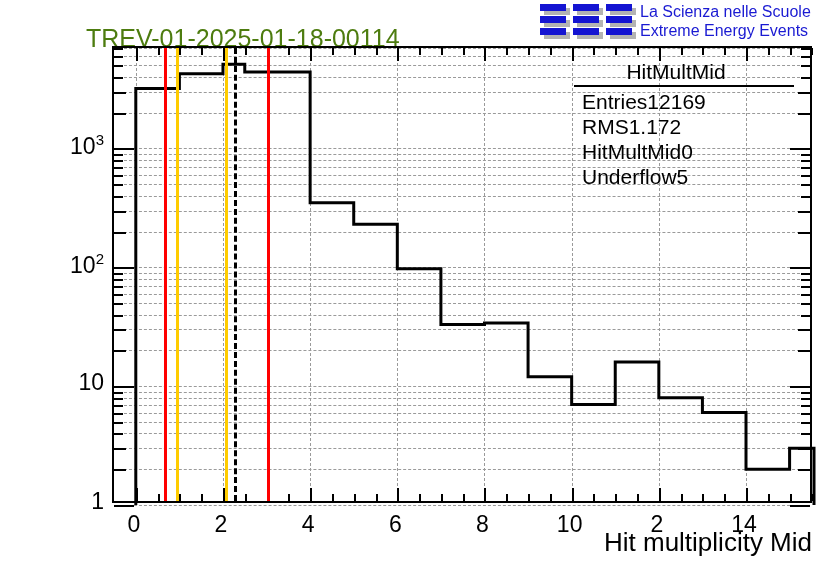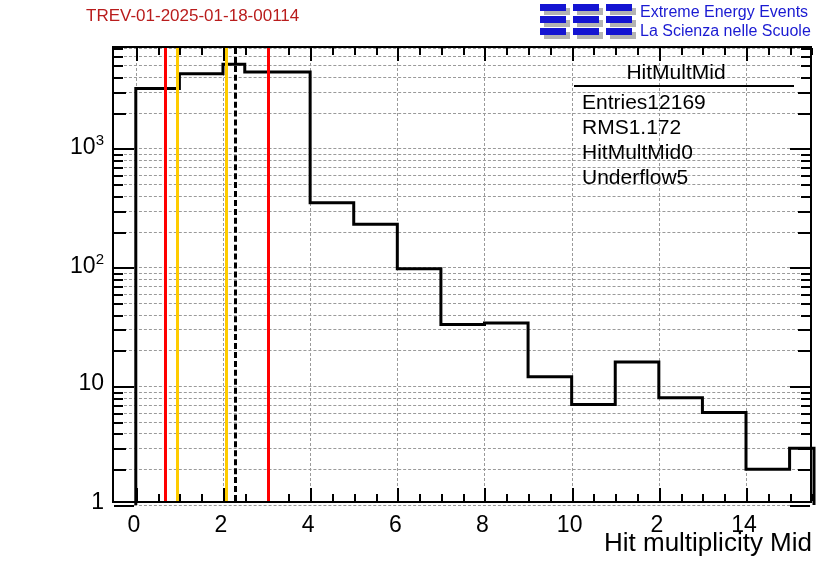--- a/index.html
+++ b/index.html
@@ -1,22 +1,22 @@
 <!DOCTYPE html>
 <html><head>
 <meta charset="utf-8">
 <style>
   html,body{margin:0;padding:0;background:#ffffff;}
   body{width:836px;height:572px;overflow:hidden;font-family:"Liberation Sans",sans-serif;}
   #root{position:relative;width:836px;height:572px;background:#fff;}
 
   
   #title{
-    position:absolute;left:86px;top:6px;
-    font-size:17px;color:#b91c1c;letter-spacing:0px;white-space:nowrap;
+    position:absolute;left:86px;top:24px;
+    font-size:25px;color:#4d7c0f;letter-spacing:0px;white-space:nowrap;
   }
 
   
   #logo{position:absolute;left:540px;top:2px;width:292px;height:40px;}
   #logo-marks{position:absolute;left:0;top:2px;width:96px;height:32px;}
   .eglyph{position:absolute;top:0;width:26px;height:32px;}
   .eglyph .sh,.eglyph .fg{position:absolute;left:0;width:26px;}
   .eglyph .sh i,.eglyph .fg i{position:absolute;left:0;display:block;height:7px;}
   .eglyph .sh i{background:#b3b3b3;}
   .eglyph .fg i{background:#1414d2;}
@@ -106,22 +106,22 @@
             <i style="top: 24px; width: 26px;"></i>
           </div>
           <div class="fg" style="top: 0px; left: 0px;">
             <i style="top: 0px; width: 26px;"></i>
             <i style="top: 12px; width: 26px;"></i>
             <i style="top: 24px; width: 26px;"></i>
           </div>
         </div>
       </div>
     <div class="logo-lines">
+      <div>La Scienza nelle Scuole</div>
       <div>Extreme Energy Events</div>
-      <div>La Scienza nelle Scuole</div>
     </div>
   </div>
 
   <div id="frame">
     <div id="grid-layer">
         <div class="gridv" style="left: 21.7933px;"></div>
         <div class="gridv" style="left: 108.966px;"></div>
         <div class="gridv" style="left: 196.139px;"></div>
         <div class="gridv" style="left: 283.313px;"></div>
         <div class="gridv" style="left: 370.486px;"></div>

